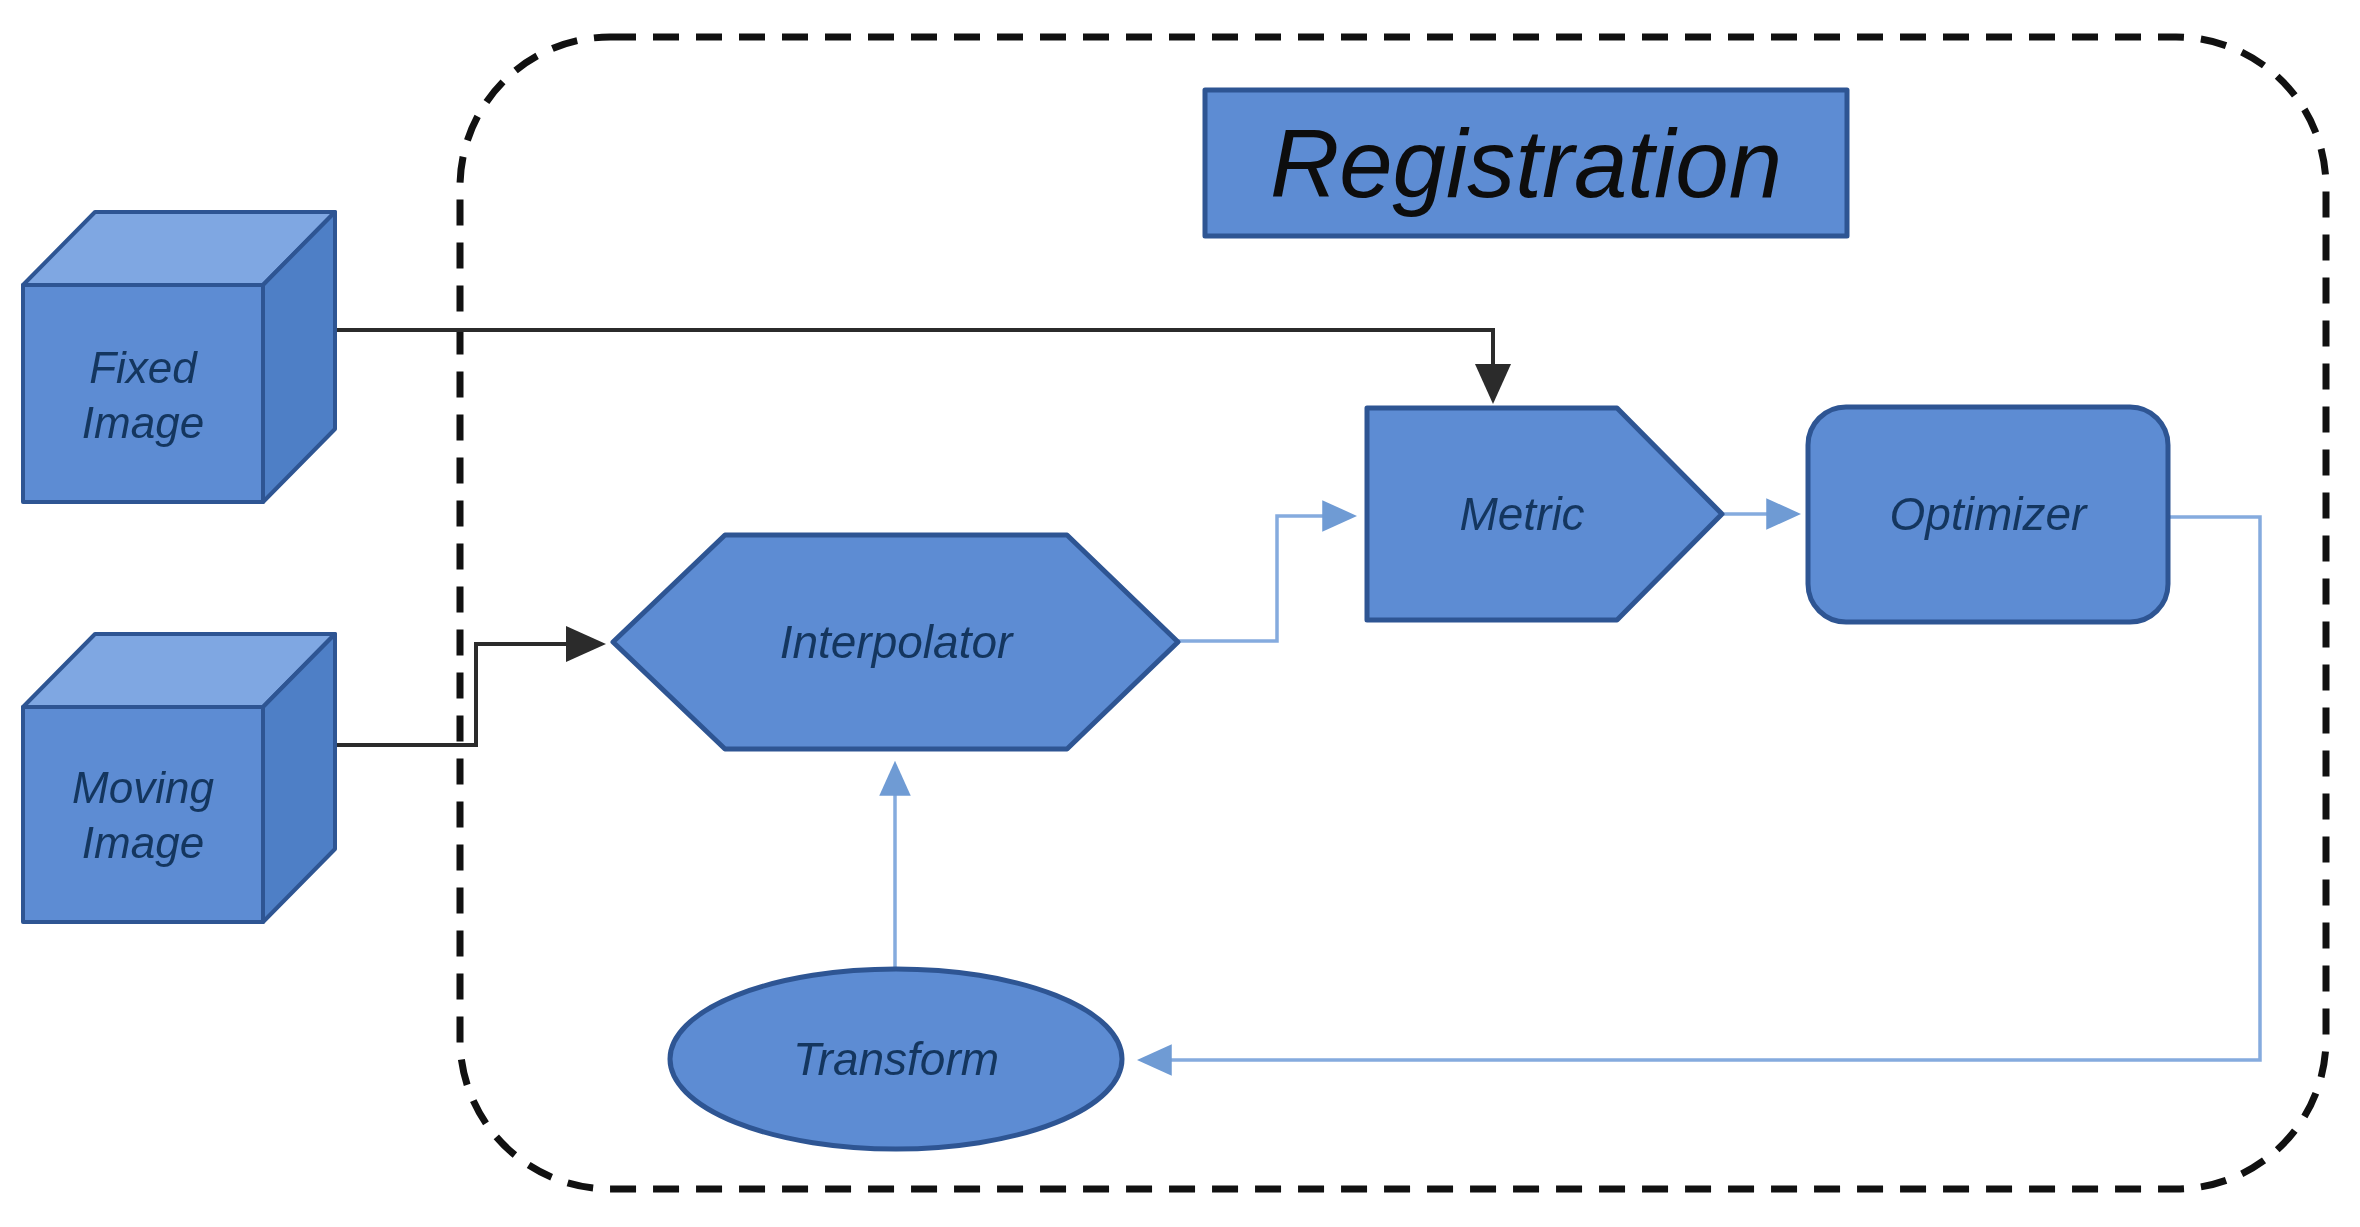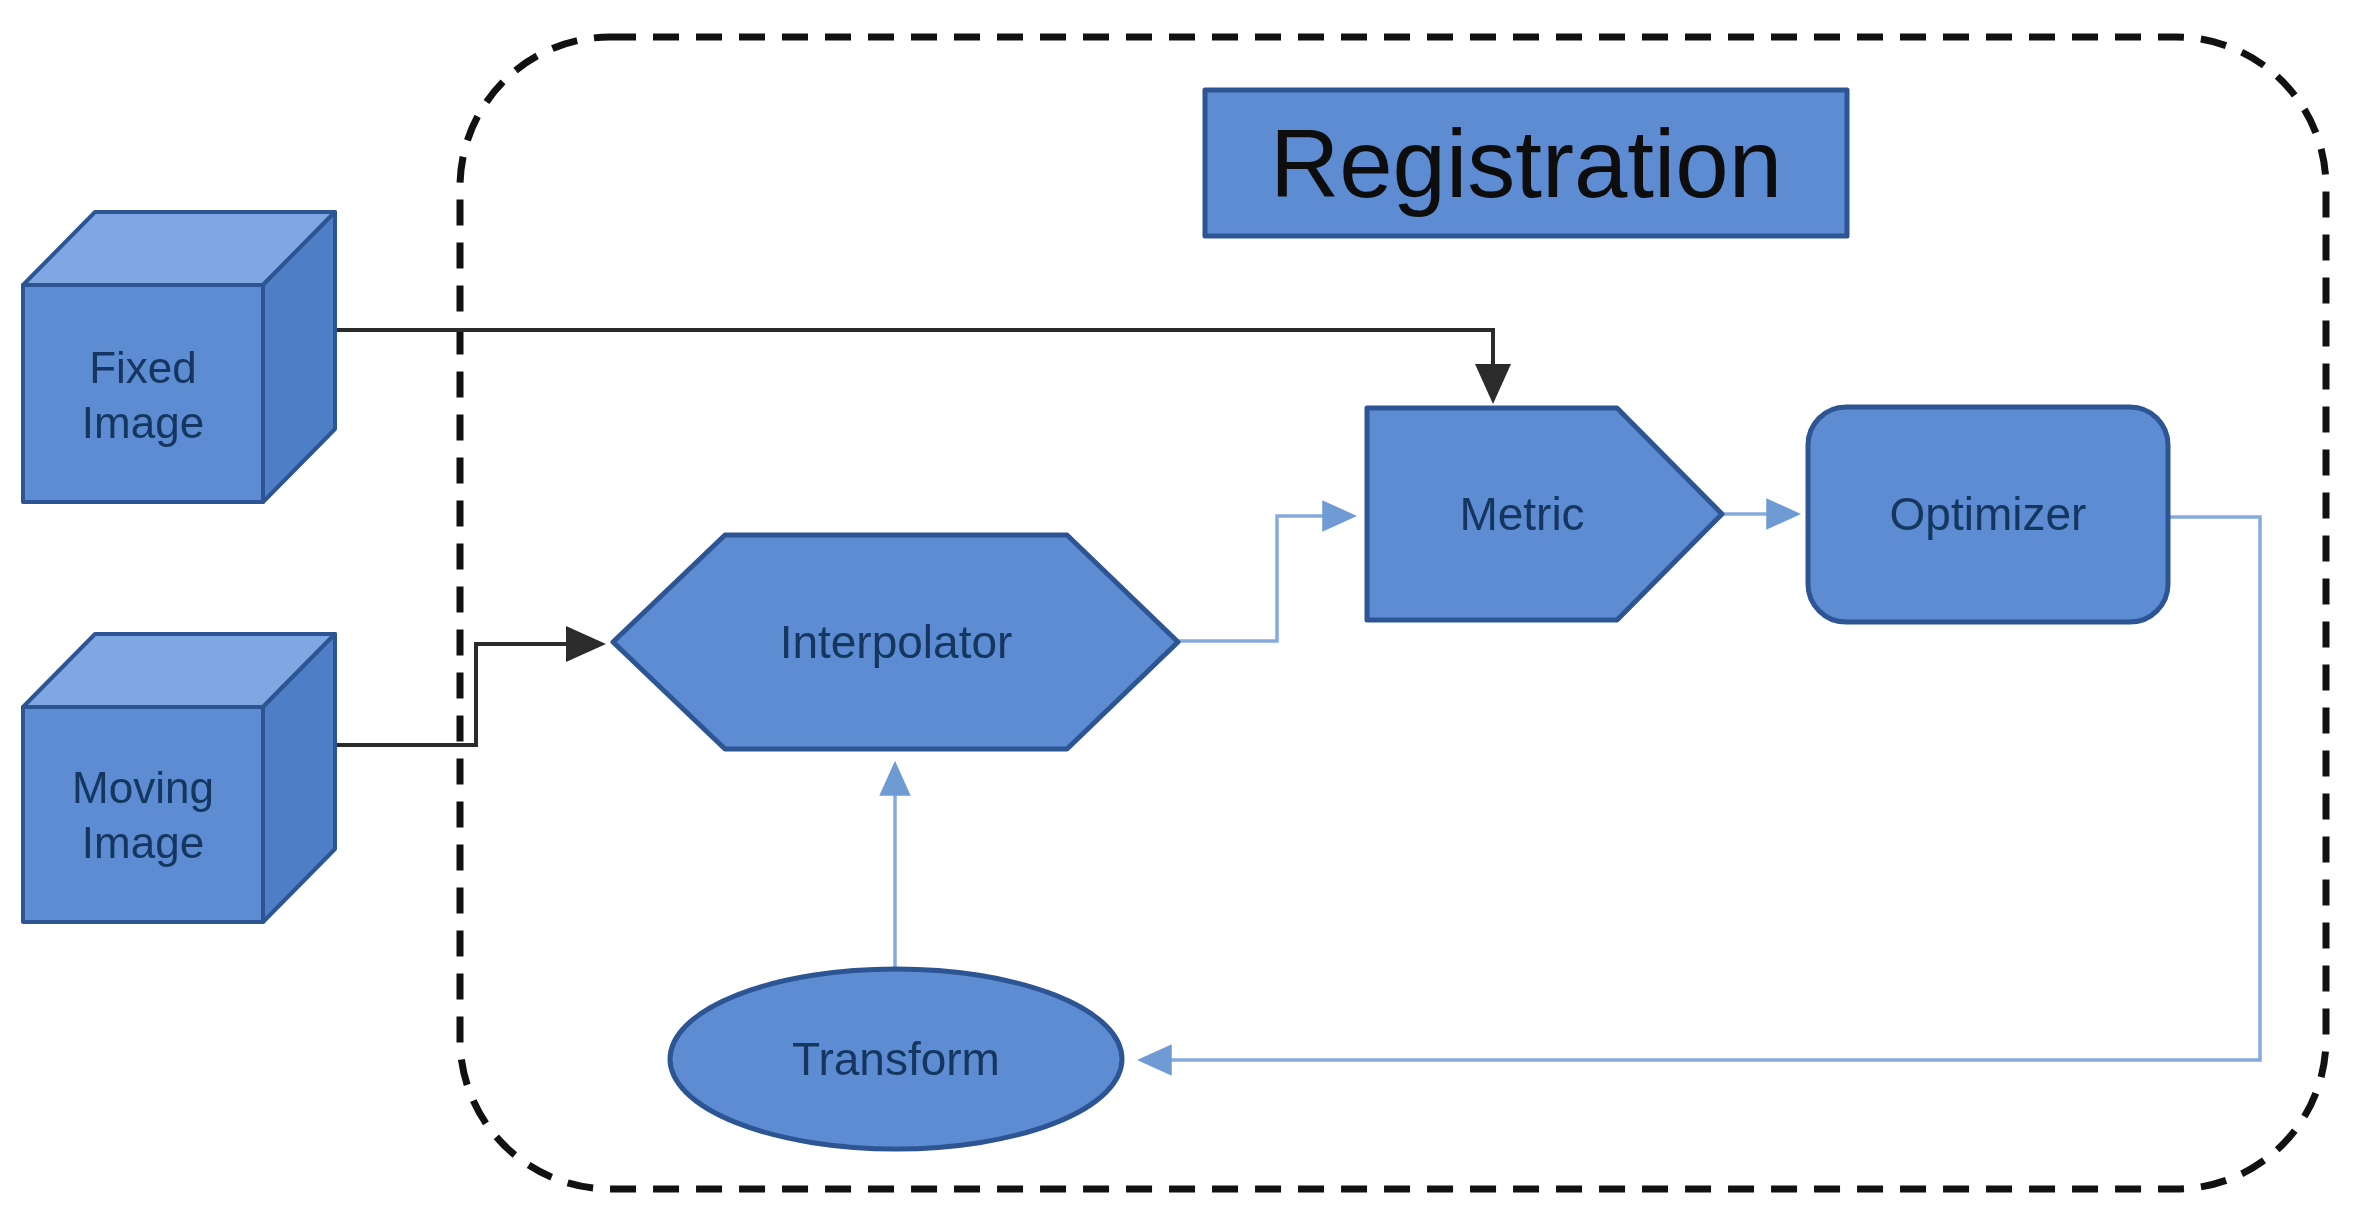--- a/index.html
+++ b/index.html
@@ -1,17 +1,17 @@
 <!DOCTYPE html>
 <html style="--bg: #ffffff; --fill: #5d8cd3; --fillLight: #7fa7e2; --fillDark: #4e7fc6; --border: #2e5593; --text: #14365f; --title: #0d0d0d; --connBlue: #85abde; --connBlack: #2b2b2b; --dash: #111111;"><head>
 <meta charset="utf-8">
 <style>
   html,body{margin:0;padding:0;background:#ffffff;}
   .stage{position:relative;width:2360px;height:1227px;background:var(--bg,#fff);overflow:hidden;
-         font-family:"Liberation Sans", sans-serif;}
+         font-family:"Liberation Sans", sans-serif;font-style:italic;}
   svg{display:block;}
   .node-label{fill:var(--text,#14365f);font-family:"Liberation Sans",sans-serif;font-size:46px;
               text-anchor:middle;}
   .cube-label{fill:var(--text,#14365f);font-family:"Liberation Sans",sans-serif;font-size:44px;
               text-anchor:middle;}
   .title-label{fill:var(--title,#0d0d0d);font-family:"Liberation Sans",sans-serif;font-size:96px;
                text-anchor:middle;}
   .shape{fill:var(--fill,#5d8cd3);stroke:var(--border,#2e5593);stroke-width:5;stroke-linejoin:round;}
   .cube-front{fill:var(--fill,#5d8cd3);stroke:var(--border,#2e5593);stroke-width:4;stroke-linejoin:round;}
   .cube-top{fill:var(--fillLight,#7fa7e2);stroke:var(--border,#2e5593);stroke-width:4;stroke-linejoin:round;}

